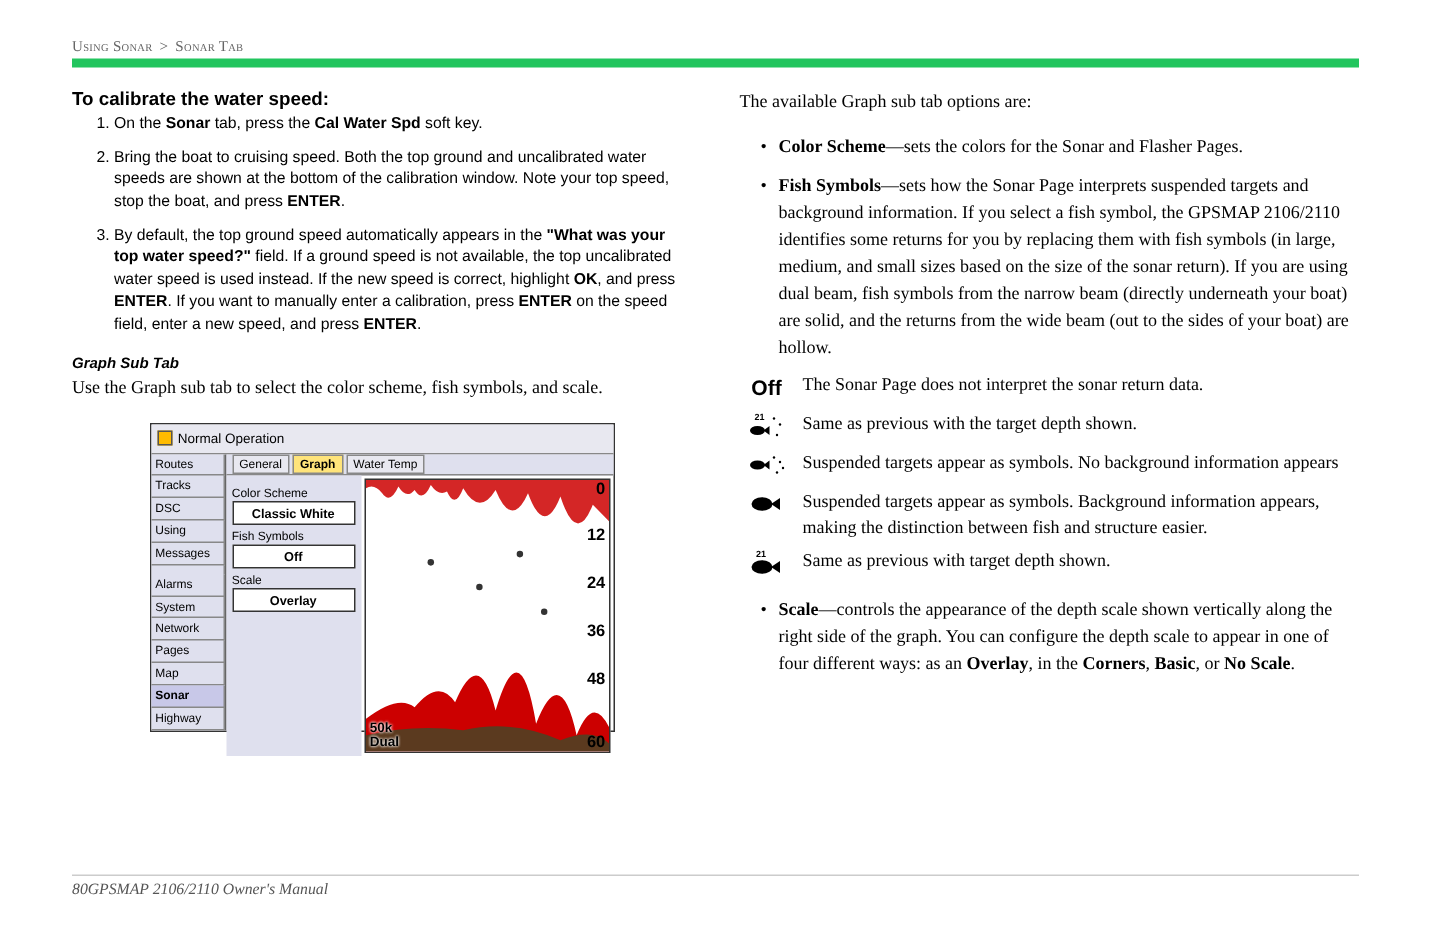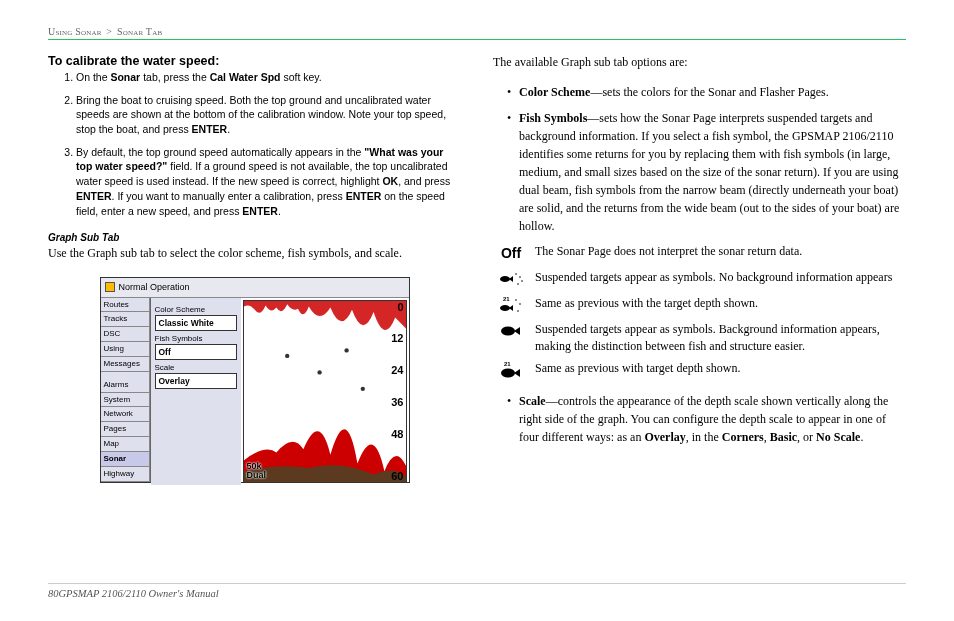--- a/index.html
+++ b/index.html
@@ -9,21 +9,21 @@
       height: 621px;
       background: #fff;
       position: relative;
       padding: 26px 48px 0 48px;
       font-size: 12px;
       color: #000;
     }
     .header {
       font-size: 10px;
       color: #666;
-      border-bottom: 1px solid #22c55e;
+      border-bottom: 6px solid #22c55e;
       padding-bottom: 2px;
       margin-bottom: 14px;
       font-variant: small-caps;
       letter-spacing: 0.2px;
     }
     .header .sep { margin: 0 2px; }
     .columns {
       display: flex;
       gap: 32px;
     }
@@ -162,20 +162,21 @@
       font-size: 8px;
       background: #dfe0ee;
     }
     .ss-label { margin-top: 3px; margin-bottom: 1px; }
     .ss-value {
       background: #fff;
       border: 1px solid #333;
       padding: 2px 3px;
       font-weight: bold;
       font-size: 8.5px;
+      text-align: center;
     }
     .ss-sonar {
       flex: 1;
       position: relative;
       background: #fff;
       border: 1px solid #333;
       margin: 2px;
       overflow: hidden;
     }
     .ss-scale-num {
@@ -241,20 +242,25 @@
               <div style="border-bottom: none; height: 6px;"></div>
               <div>Alarms</div>
               <div>System</div>
               <div>Network</div>
               <div>Pages</div>
               <div>Map</div>
               <div class="selected">Sonar</div>
               <div>Highway</div>
             </div>
           <div class="ss-main">
+            <div class="ss-tabs" id="ss-tabs">
+                <div class="ss-tab">General</div>
+                <div class="ss-tab active">Graph</div>
+                <div class="ss-tab">Water Temp</div>
+              </div>
             <div class="ss-body">
               <div class="ss-fields">
                 <div class="ss-label">Color Scheme</div>
                 <div class="ss-value">Classic White</div>
                 <div class="ss-label">Fish Symbols</div>
                 <div class="ss-value">Off</div>
                 <div class="ss-label">Scale</div>
                 <div class="ss-value">Overlay</div>
               </div>
               <div class="ss-sonar" id="ss-sonar">
@@ -291,46 +297,46 @@
       </li>
     </ul>
 
     <ul class="icon-list">
       <li>
         <span class="icon-box" style="font-weight:900;font-size:14px;font-family:Arial;">Off</span>
         <span>The Sonar Page does not interpret the sonar return data.</span>
       </li>
       <li>
         <span class="icon-box">
+          <svg width="26" height="20" viewBox="0 0 26 20">
+              <text x="5" y="6" font-size="6" font-family="Arial" font-weight="bold">21</text>
+              <ellipse cx="7" cy="13" rx="5" ry="3" fill="#000"></ellipse>
+              <path d="M11 13 L15 10 L15 16 Z" fill="#000"></path>
+              <circle cx="18" cy="5" r="0.8" fill="#000"></circle>
+              <circle cx="22" cy="9" r="0.8" fill="#000"></circle>
+              <circle cx="20" cy="16" r="0.8" fill="#000"></circle>
+            </svg>
+        </span>
+        <span>Same as previous with the target depth shown.</span>
+      </li>
+      <li>
+        <span class="icon-box">
           <svg width="26" height="18" viewBox="0 0 26 18">
               <ellipse cx="7" cy="9" rx="5" ry="3" fill="#000"></ellipse>
               <path d="M11 9 L15 6 L15 12 Z" fill="#000"></path>
               <circle cx="18" cy="4" r="0.8" fill="#000"></circle>
               <circle cx="22" cy="7" r="0.8" fill="#000"></circle>
               <circle cx="20" cy="14" r="0.8" fill="#000"></circle>
               <circle cx="24" cy="11" r="0.8" fill="#000"></circle>
             </svg>
         </span>
         <span>Suspended targets appear as symbols. No background information appears</span>
       </li>
       <li>
         <span class="icon-box">
-          <svg width="26" height="20" viewBox="0 0 26 20">
-              <text x="5" y="6" font-size="6" font-family="Arial" font-weight="bold">21</text>
-              <ellipse cx="7" cy="13" rx="5" ry="3" fill="#000"></ellipse>
-              <path d="M11 13 L15 10 L15 16 Z" fill="#000"></path>
-              <circle cx="18" cy="5" r="0.8" fill="#000"></circle>
-              <circle cx="22" cy="9" r="0.8" fill="#000"></circle>
-              <circle cx="20" cy="16" r="0.8" fill="#000"></circle>
-            </svg>
-        </span>
-        <span>Same as previous with the target depth shown.</span>
-      </li>
-      <li>
-        <span class="icon-box">
           <svg width="26" height="18" viewBox="0 0 26 18">
               <ellipse cx="10" cy="9" rx="7" ry="4.5" fill="#000"></ellipse>
               <path d="M16 9 L22 5 L22 13 Z" fill="#000"></path>
             </svg>
         </span>
         <span>Suspended targets appear as symbols. Background information appears, making the distinction between fish and structure easier.</span>
       </li>
       <li>
         <span class="icon-box">
           <svg width="26" height="20" viewBox="0 0 26 20">

